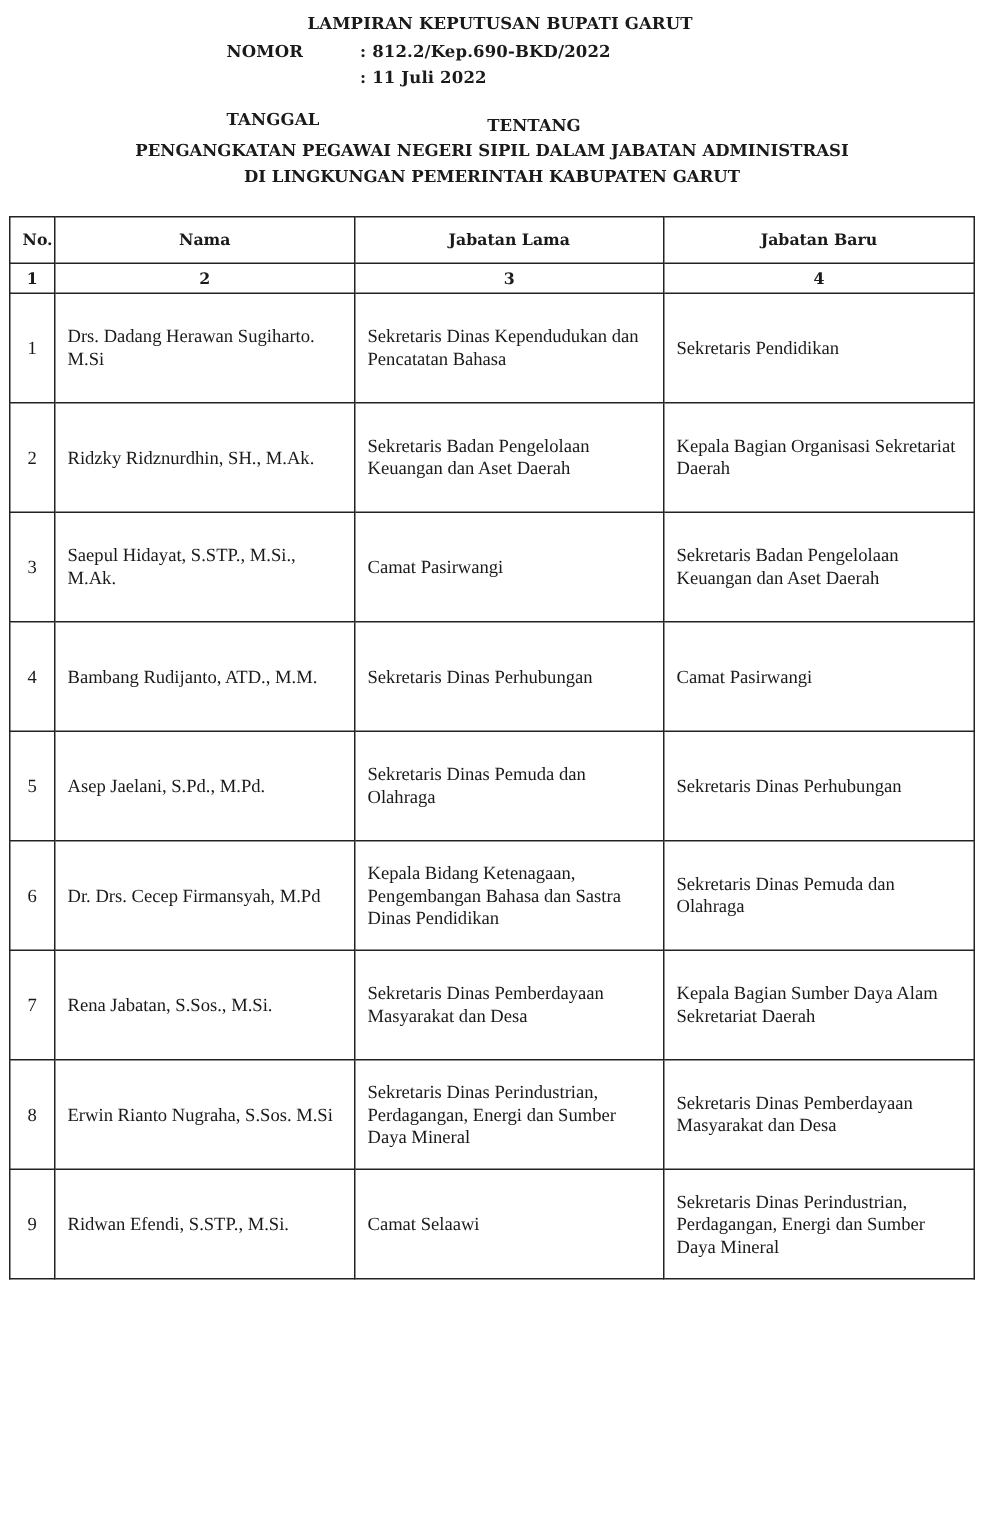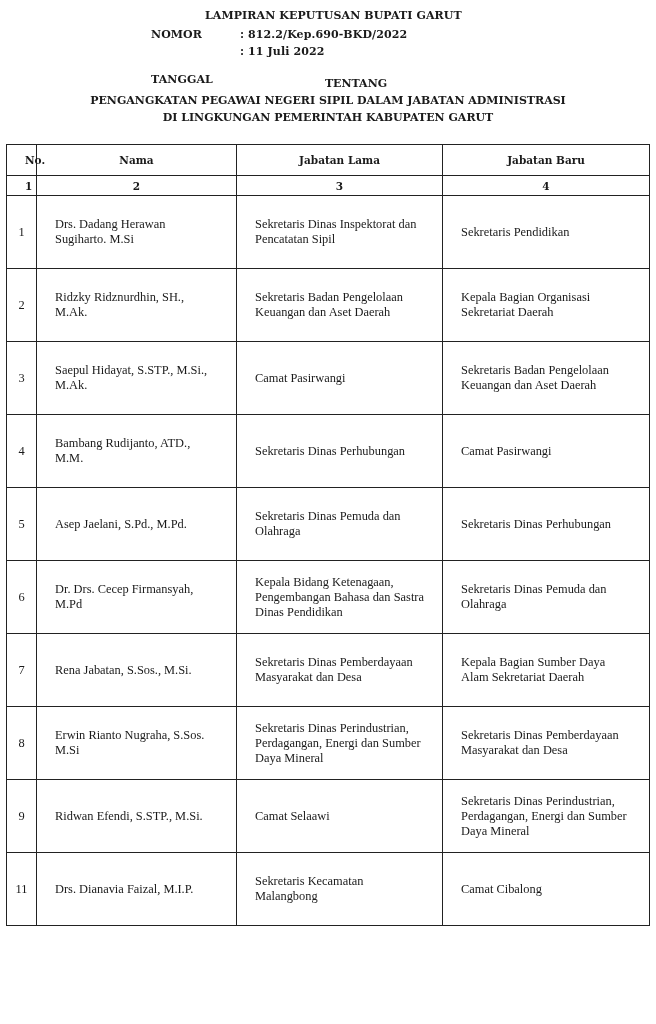--- a/index.html
+++ b/index.html
@@ -6,21 +6,21 @@
   body {
     width: 656px; height: 1024px; overflow: hidden; position: relative;
     font-family: "DejaVu Serif", "Liberation Serif", serif; color: #1a1a1a;
   }
   .hdr { position: absolute; font-weight: bold; font-size: 11px; letter-spacing: 0.1px; }
   .center-line { position: absolute; left: 0; width: 656px; text-align: center; font-weight: bold; font-size: 11px; }
   table {
     position: absolute; left: 6px; top: 144px; width: 643px;
     border-collapse: collapse; table-layout: fixed;
   }
-  td, th { border: 1.5px solid #222; padding: 0 18px; vertical-align: middle; }
+  td, th { border: 1.5px solid #222; padding: 0 8px; vertical-align: middle; }
   th { font-family: "DejaVu Serif", serif; font-weight: bold; font-size: 10.5px; text-align: center; }
   tr.head-row th { height: 30px; }
   tr.num-row th { height: 19px; }
   tr.data-row td { height: 72px; font-family: "Liberation Serif", serif; font-size: 12.4px; line-height: 15px; }
   td.no { text-align: center; padding: 0; }
 </style>
 </head>
 <body>
 
 <div>
@@ -52,21 +52,21 @@
       <th>1</th>
       <th>2</th>
       <th>3</th>
       <th>4</th>
     </tr>
   </thead>
   <tbody>
     <tr class="data-row">
       <td class="no">1</td>
       <td>Drs. Dadang Herawan  Sugiharto. M.Si</td>
-      <td>Sekretaris Dinas Inspektorat dan Pencatatan Sipil</td>
+      <td>Sekretaris Dinas Kependudukan dan Pencatatan Bahasa</td>
       <td>Sekretaris Pendidikan</td>
     </tr>
     <tr class="data-row">
       <td class="no">2</td>
       <td>Ridzky Ridznurdhin, SH., M.Ak.</td>
       <td>Sekretaris Badan Pengelolaan Keuangan dan Aset Daerah</td>
       <td>Kepala Bagian Organisasi Sekretariat Daerah</td>
     </tr>
     <tr class="data-row">
       <td class="no">3</td>
@@ -103,20 +103,14 @@
       <td>Erwin Rianto Nugraha, S.Sos. M.Si</td>
       <td>Sekretaris Dinas Perindustrian, Perdagangan, Energi dan Sumber Daya Mineral</td>
       <td>Sekretaris Dinas Pemberdayaan Masyarakat dan Desa</td>
     </tr>
     <tr class="data-row">
       <td class="no">9</td>
       <td>Ridwan Efendi, S.STP., M.Si.</td>
       <td>Camat Selaawi</td>
       <td>Sekretaris Dinas Perindustrian, Perdagangan, Energi dan Sumber Daya Mineral</td>
     </tr>
-    <tr class="data-row">
-      <td class="no">11</td>
-      <td>Drs. Dianavia Faizal, M.I.P.</td>
-      <td>Sekretaris Kecamatan Malangbong</td>
-      <td>Camat Cibalong</td>
-    </tr>
   </tbody>
 </table>
 
 </body></html>

